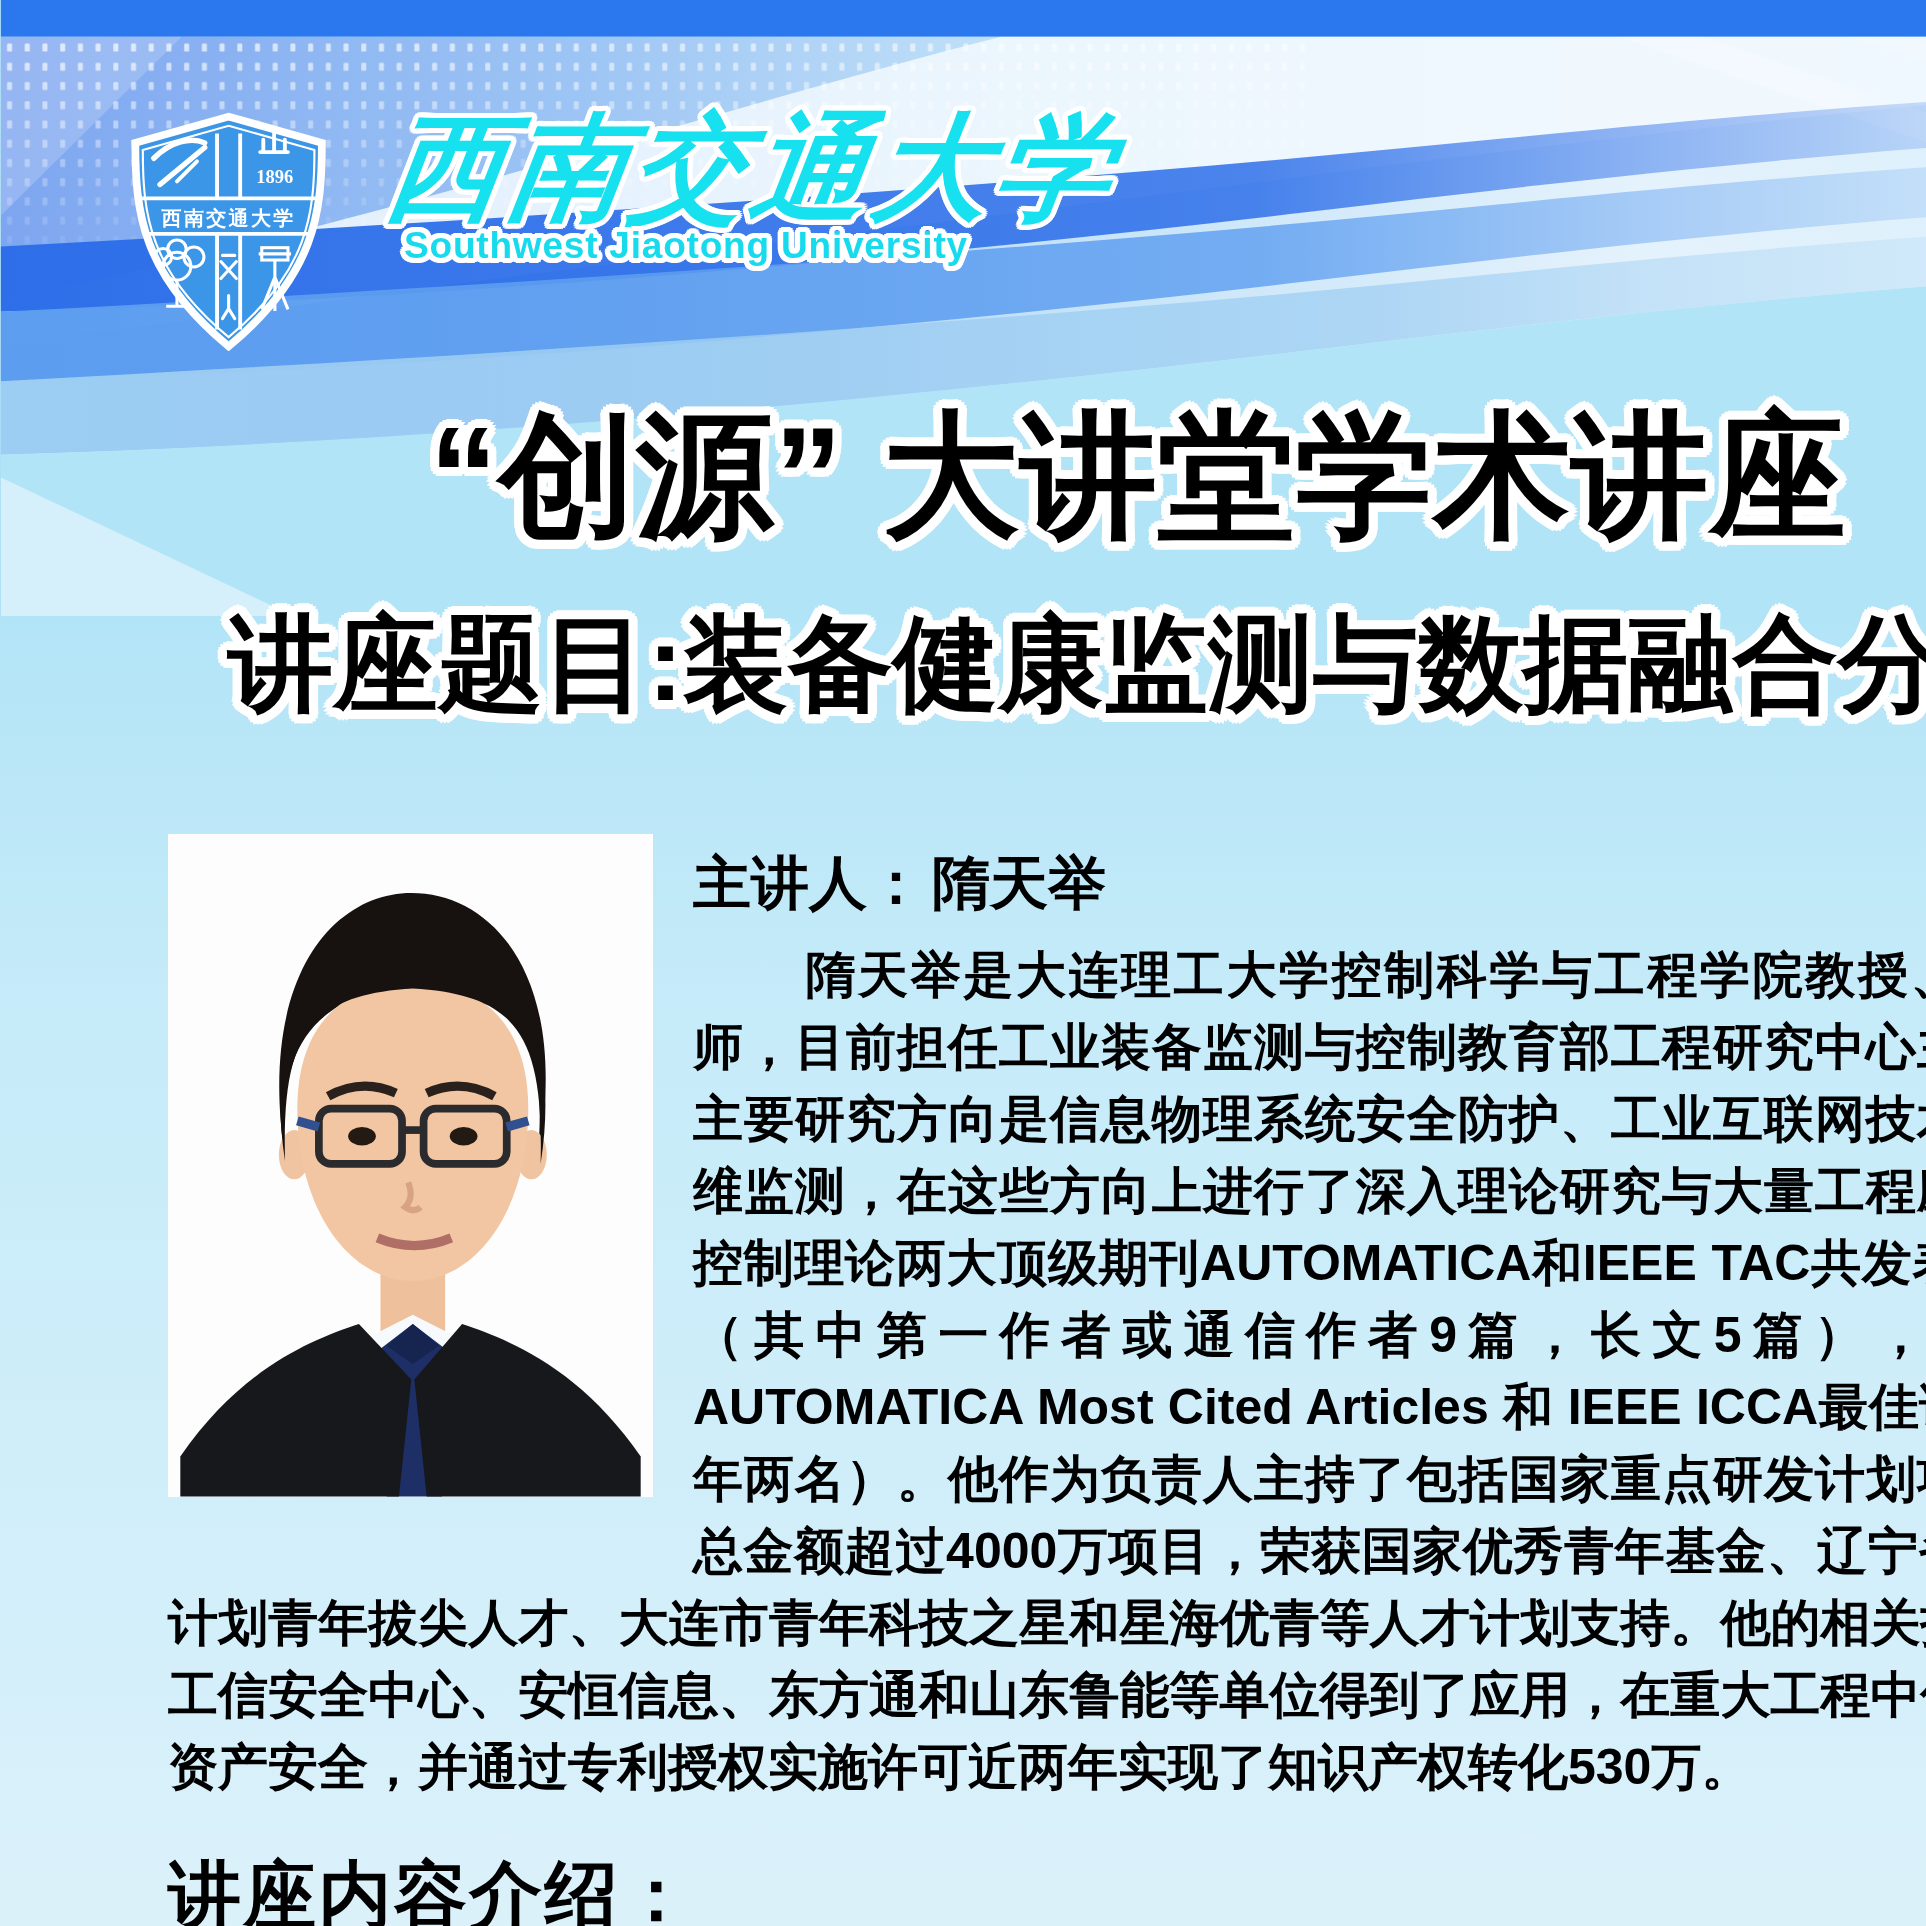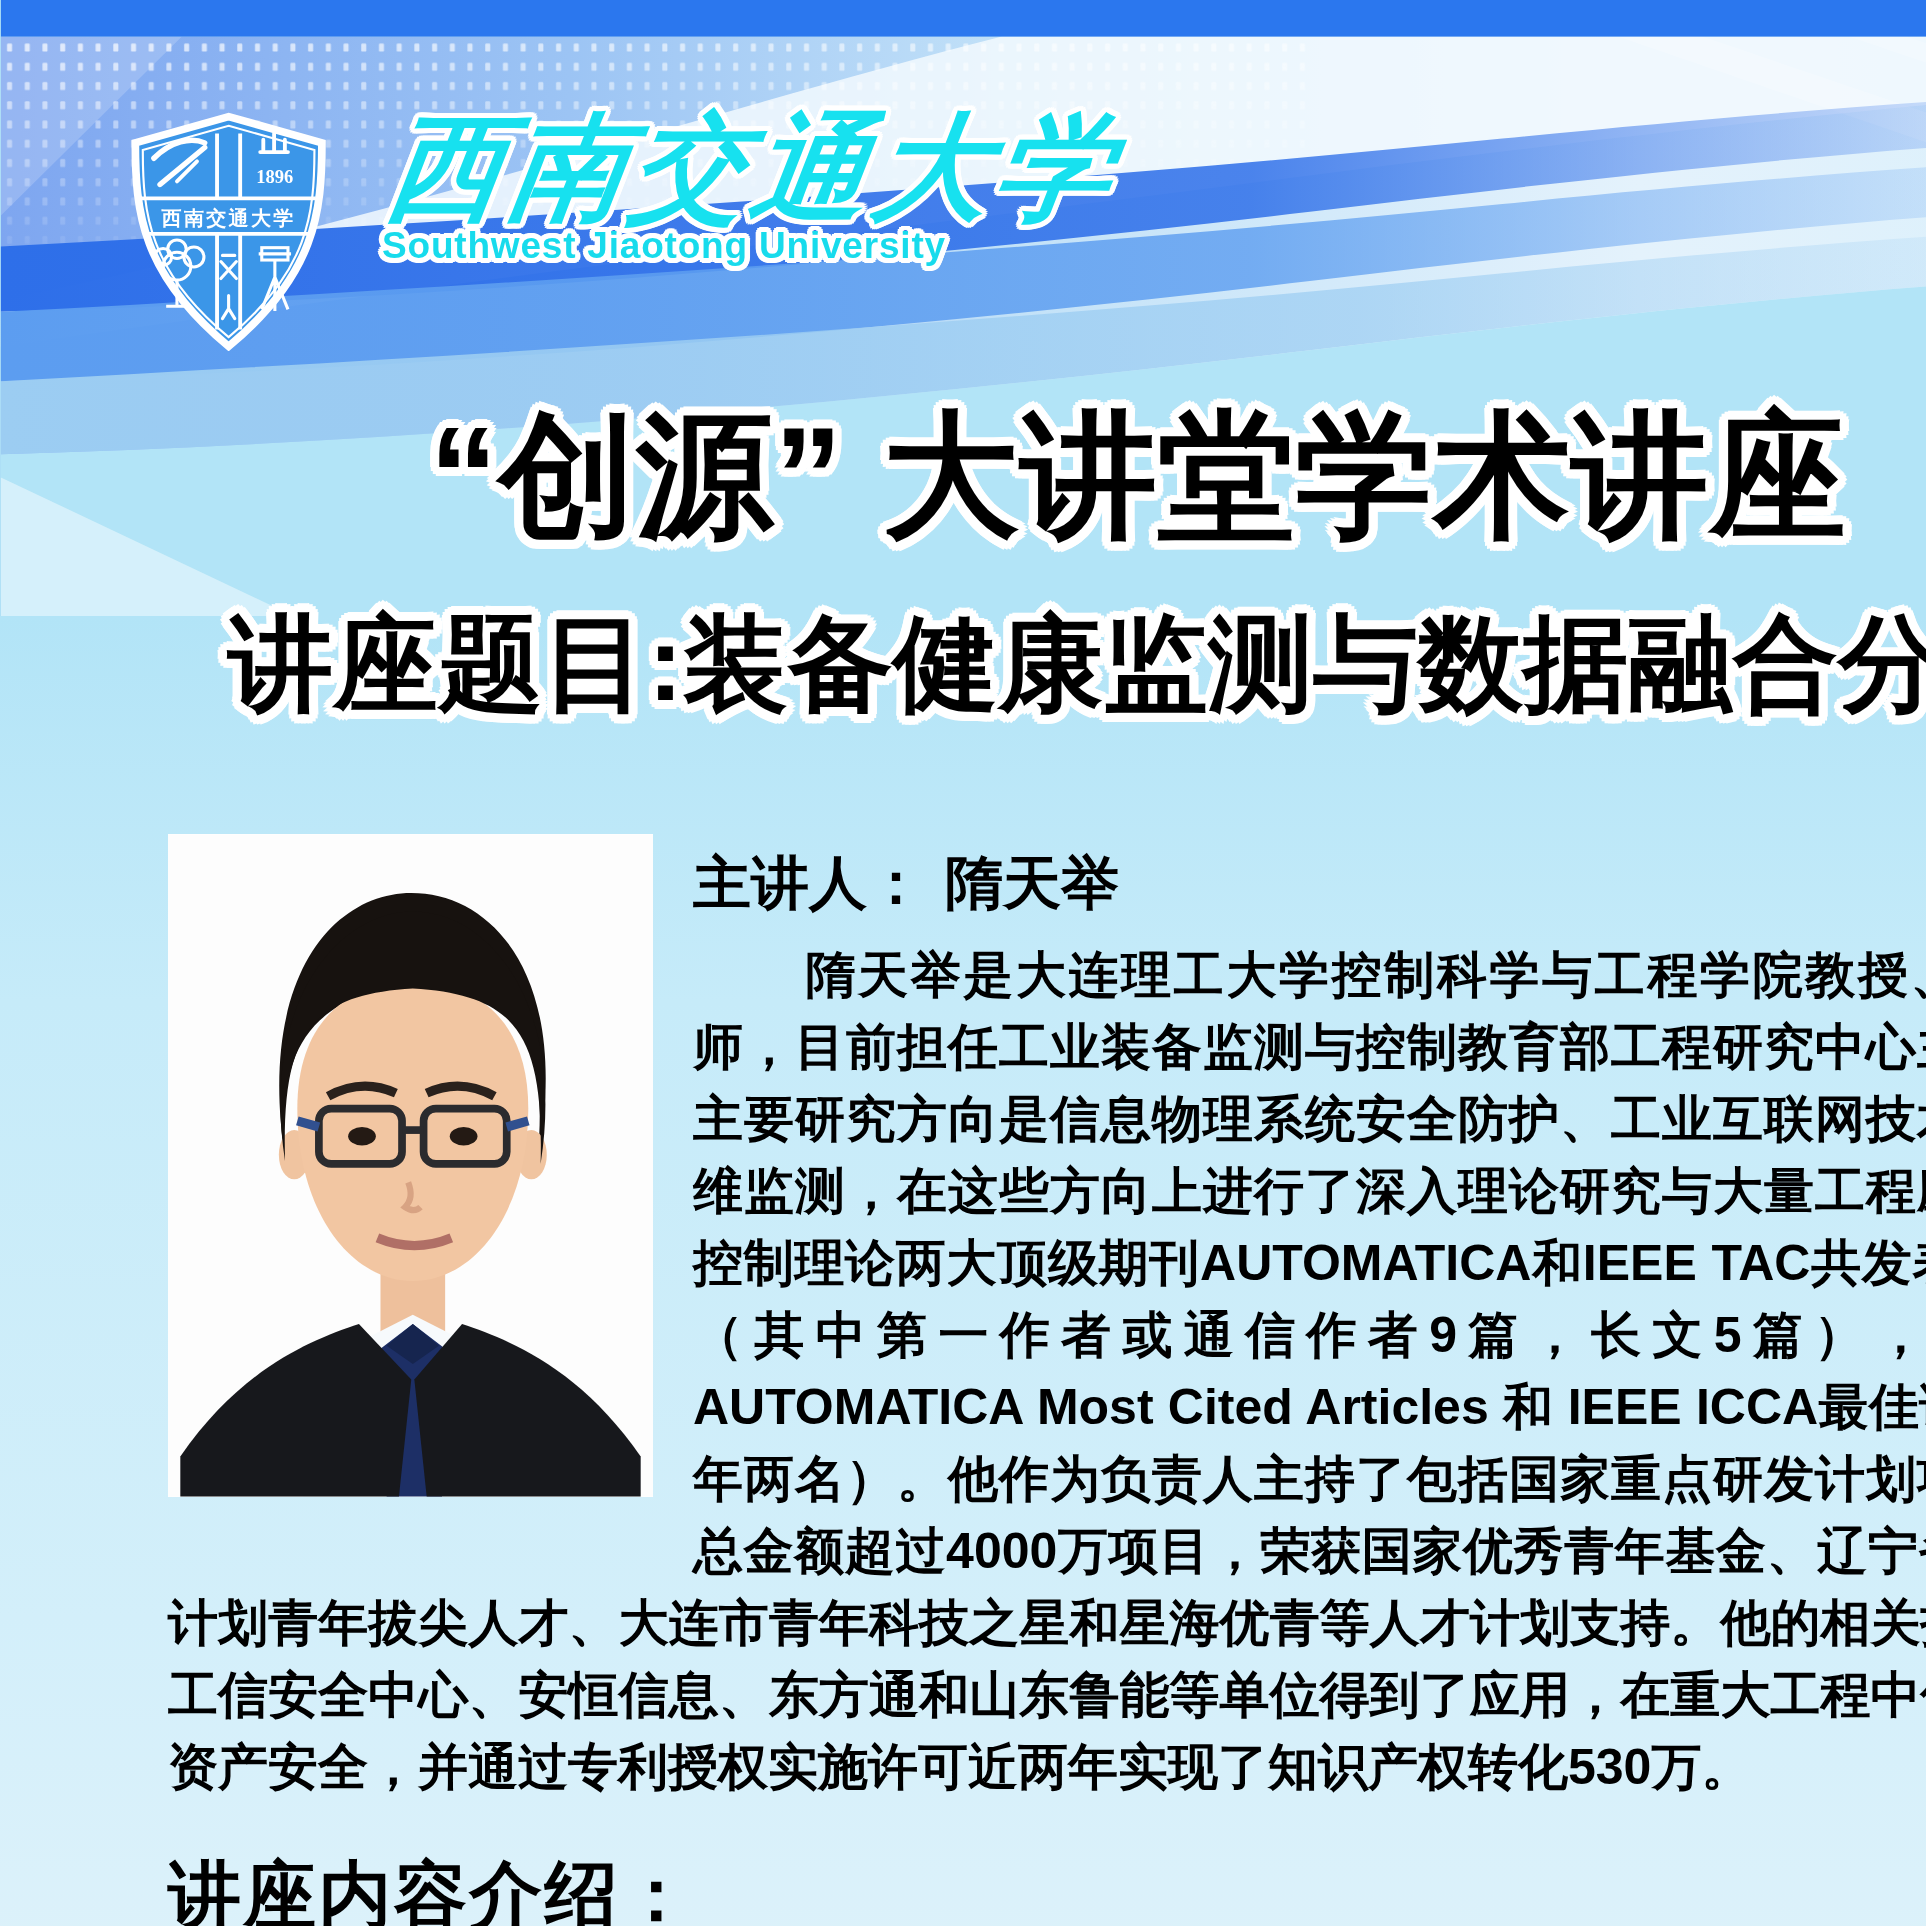--- a/index.html
+++ b/index.html
@@ -22,21 +22,21 @@
   }
   .header-art{position:absolute;left:0;top:0;}
   .crest{position:absolute;left:123px;top:112px;width:212px;height:239px;}
   .uni-zh{
     position:absolute;left:389px;top:91px;
     font-size:116px;font-weight:bold;letter-spacing:5.4px;
     color:#17e1ef;transform:skewX(-8deg);font-style:italic;
     white-space:nowrap;
   }
   .uni-en{
-    position:absolute;left:382px;top:225px;
+    position:absolute;left:404px;top:225px;
     font-size:37px;font-weight:bold;letter-spacing:0.8px;
     color:#17dbec;white-space:nowrap;
   }
   .halo-xl{ text-shadow:
     9.2px 0 0 #fff,8.5px 3.5px 0 #fff,6.5px 6.5px 0 #fff,3.5px 8.5px 0 #fff,
     0 9.2px 0 #fff,-3.5px 8.5px 0 #fff,-6.5px 6.5px 0 #fff,-8.5px 3.5px 0 #fff,
     -9.2px 0 0 #fff,-8.5px -3.5px 0 #fff,-6.5px -6.5px 0 #fff,-3.5px -8.5px 0 #fff,
     0 -9.2px 0 #fff,3.5px -8.5px 0 #fff,6.5px -6.5px 0 #fff,8.5px -3.5px 0 #fff;}
   .halo-md{ text-shadow:
     5.4px 0 0 #fff,5px 1.9px 0 #fff,3.9px 3.9px 0 #fff,1.9px 5px 0 #fff,
@@ -52,21 +52,21 @@
     position:absolute;left:0;top:595px;width:2276px;margin:0;
     text-align:center;font-size:105px;font-weight:bold;color:#000;
     white-space:nowrap;
   }
   .bio-block{position:absolute;left:168px;top:834px;width:2003px;}
   .photo{
     float:left;width:485px;height:663px;margin-right:40px;margin-bottom:27px;
     background:#fff;
   }
   .speaker-line{font-size:58px;font-weight:bold;line-height:85px;padding-top:5.8px;}
-  .speaker-line .name{margin-left:20px;font-family:Liberation Mono, monospace;}
+  .speaker-line .name{margin-left:7px;font-family:Liberation Mono, monospace;}
   .bio{
     margin:9.6px 0 0 0;font-size:50px;font-weight:bold;line-height:72px;
     text-align:justify;text-indent:2.25em;
   }
   .section-heading{
     position:absolute;left:168px;top:1847px;
     font-size:73px;font-weight:bold;letter-spacing:2.3px;
   }
 </style>
 </head>

